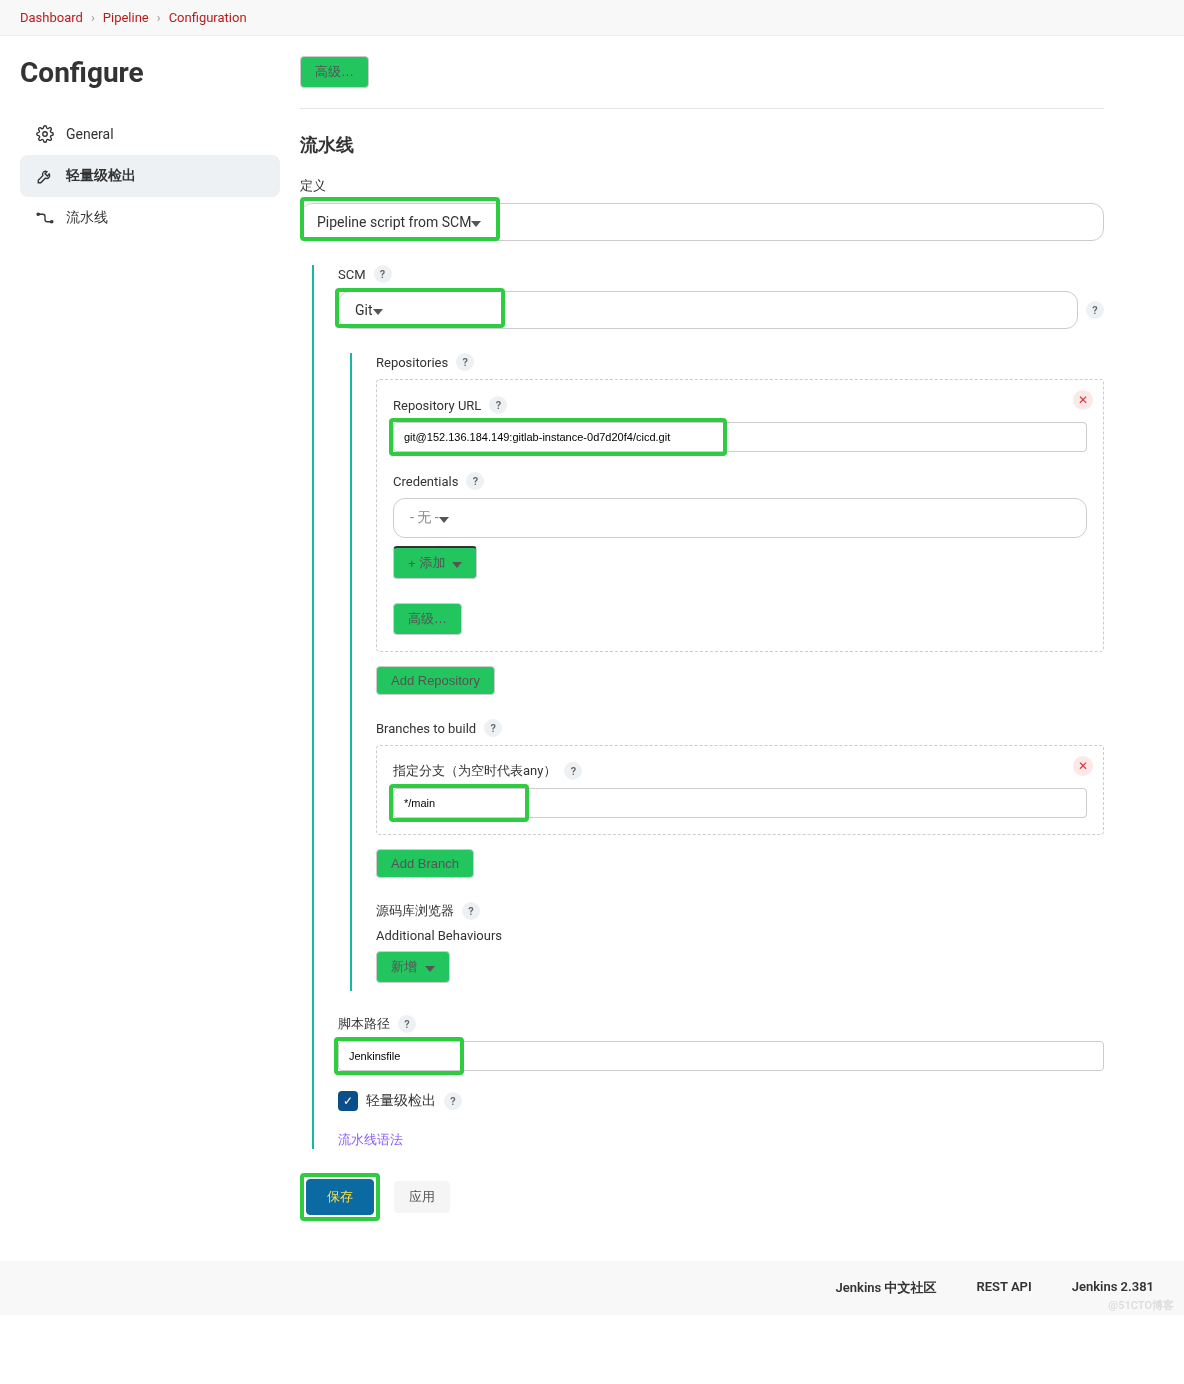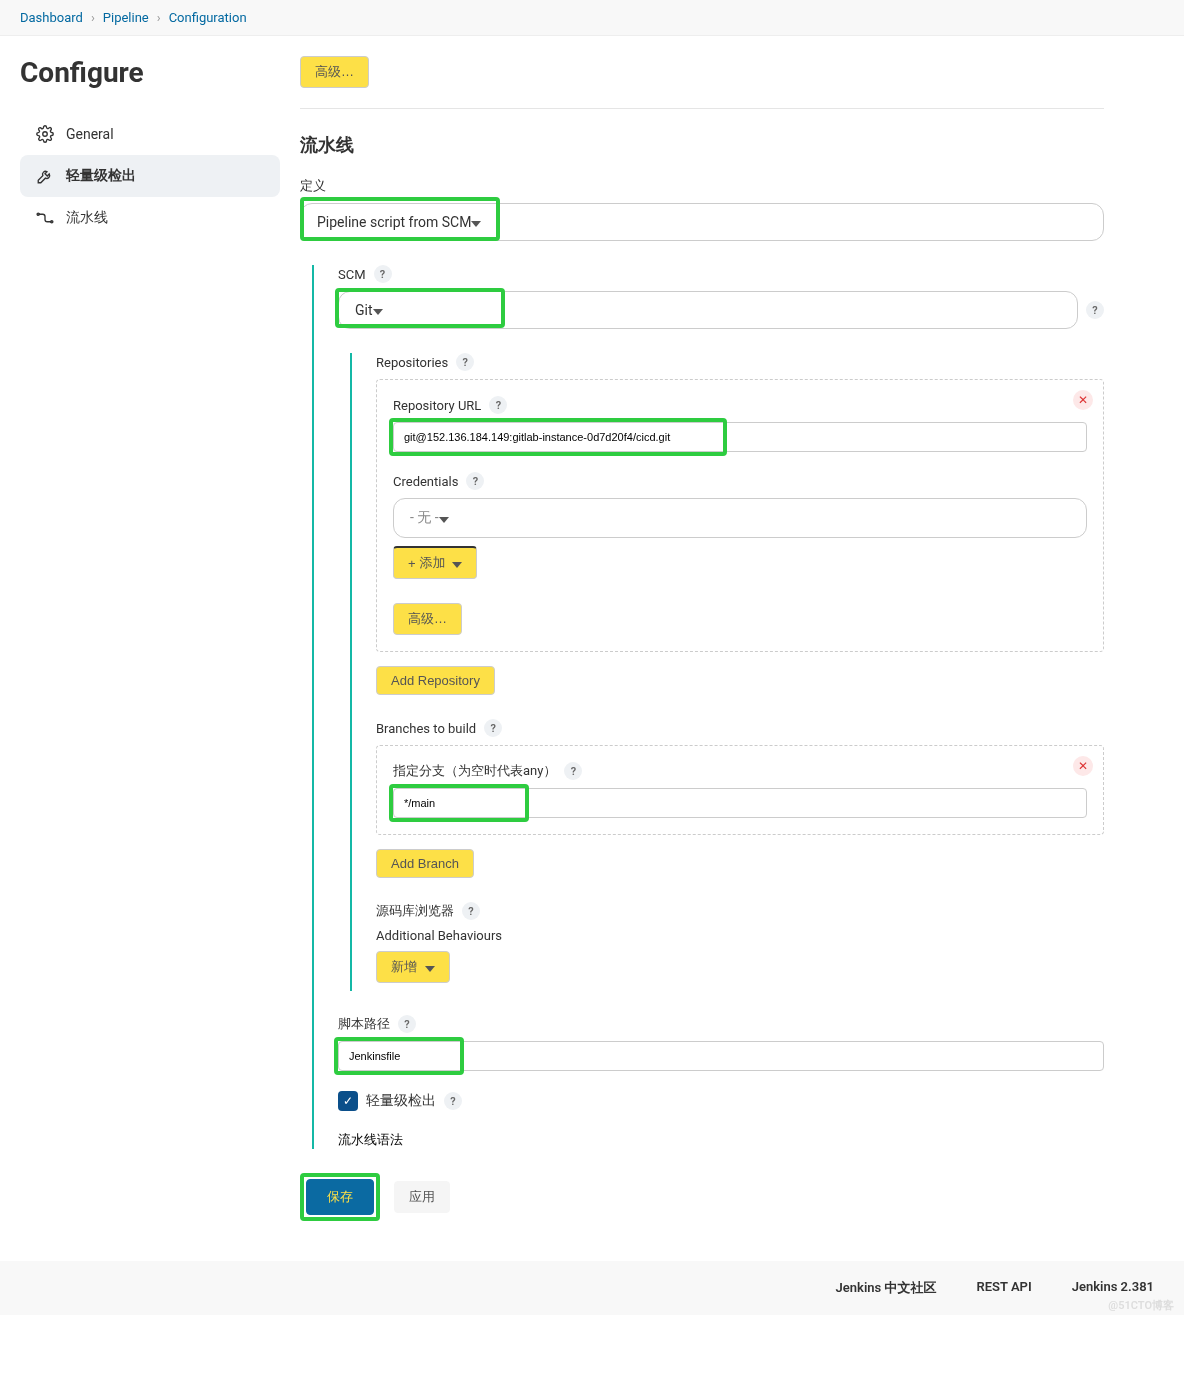--- a/index.html
+++ b/index.html
@@ -1,43 +1,43 @@
 <!DOCTYPE html>
 <html><head>
 <meta charset="utf-8">
 <style>
 * { box-sizing: border-box; margin: 0; padding: 0; }
 body { font-family: -apple-system, BlinkMacSystemFont, "Segoe UI", Roboto, sans-serif; font-size: 14px; color: #333; background: #fff; width: 1184px; }
 .topbar { background: #f8f8f8; padding: 10px 20px; border-bottom: 1px solid #eee; display: flex; align-items: center; gap: 8px; font-size: 13px; color: #555; }
-.topbar a { color: #0369a1; text-decoration: none; }
+.topbar a { color: #b91c1c; text-decoration: none; }
 .topbar .sep { color: #999; }
 .layout { display: flex; }
 .sidebar { width: 300px; padding: 20px; }
 .page-title { font-size: 28px; font-weight: 700; margin-bottom: 24px; }
 .side-item { display: flex; align-items: center; gap: 12px; padding: 12px 16px; border-radius: 8px; font-size: 14px; cursor: pointer; }
 .side-item.active { background: #eef1f4; font-weight: 600; }
 .icon { width: 18px; height: 18px; display: inline-flex; align-items: center; justify-content: center; flex-shrink: 0; }
 .main { flex: 1; padding: 20px 80px 40px 0; min-width: 0; }
-.btn { display: inline-flex; align-items: center; gap: 4px; border: 1px solid #ccc; background: #fde047; padding: 6px 14px; border-radius: 4px; font-size: 13px; cursor: pointer; color: #555; }
+.btn { display: inline-flex; align-items: center; gap: 4px; border: 1px solid #ccc; background: #22c55e; padding: 6px 14px; border-radius: 4px; font-size: 13px; cursor: pointer; color: #555; }
 .btn-primary { background: #0b6aa2; border-color: #0b6aa2; color: #fde047; font-weight: 500; padding: 8px 20px; }
 .btn-soft { background: #f5f5f5; border-color: #f5f5f5; }
 hr.rule { border: none; border-top: 1px solid #e5e5e5; margin: 20px 0 24px; }
 .section-title { font-size: 18px; font-weight: 700; margin-bottom: 20px; }
 .field-label { font-size: 13px; color: #333; margin-bottom: 8px; display: flex; align-items: center; gap: 8px; }
 .help { width: 18px; height: 18px; border-radius: 50%; background: #eef1f4; color: #666; font-size: 11px; display: inline-flex; align-items: center; justify-content: center; cursor: pointer; font-weight: 600; }
 .select { width: 100%; border: 1px solid #ccc; border-radius: 12px; padding: 10px 16px; font-size: 14px; background: #fff; display: flex; justify-content: flex-start; align-items: center; cursor: pointer; }
 .input { width: 100%; border: 1px solid #ccc; border-radius: 4px; padding: 8px 10px; font-size: 11px; background: #fff; }
 .hl-green-fit { border: 4px solid #2ecc40; padding: 2px; display: inline-block; border-radius: 4px; }
 .indent { border-left: 2px solid #14b8a6; padding-left: 24px; margin-left: 12px; }
 .dashed-box { border: 1px dashed #ccc; border-radius: 4px; padding: 16px; position: relative; }
 .delete-dot { position: absolute; top: 10px; right: 10px; width: 20px; height: 20px; border-radius: 50%; background: #fde8e8; color: #d33; display: flex; align-items: center; justify-content: center; font-size: 12px; cursor: pointer; }
 .row-flex { display: flex; align-items: center; gap: 8px; }
 .caret::after { content: ""; border-left: 5px solid transparent; border-right: 5px solid transparent; border-top: 6px solid #555; display: inline-block; }
 .checkbox { width: 20px; height: 20px; border-radius: 4px; background: #0b4f8a; display: inline-flex; align-items: center; justify-content: center; color: #fff; font-size: 12px; }
-.link { color: #000000; font-size: 13px; cursor: pointer; }
+.link { color: #8b5cf6; font-size: 13px; cursor: pointer; }
 .footer { background: #f8f8f8; padding: 18px 30px; display: flex; justify-content: flex-end; gap: 40px; font-size: 13px; font-weight: 600; }
 .footer span { cursor: pointer; }
 .watermark { position: absolute; right: 10px; color: #ddd; font-size: 11px; }
 .mb-8 { margin-bottom: 8px; }
 .mb-14 { margin-bottom: 14px; }
 .mb-20 { margin-bottom: 20px; }
 .mb-24 { margin-bottom: 24px; }
 .placeholder-ish { color: #888; }
 </style>
 </head>

